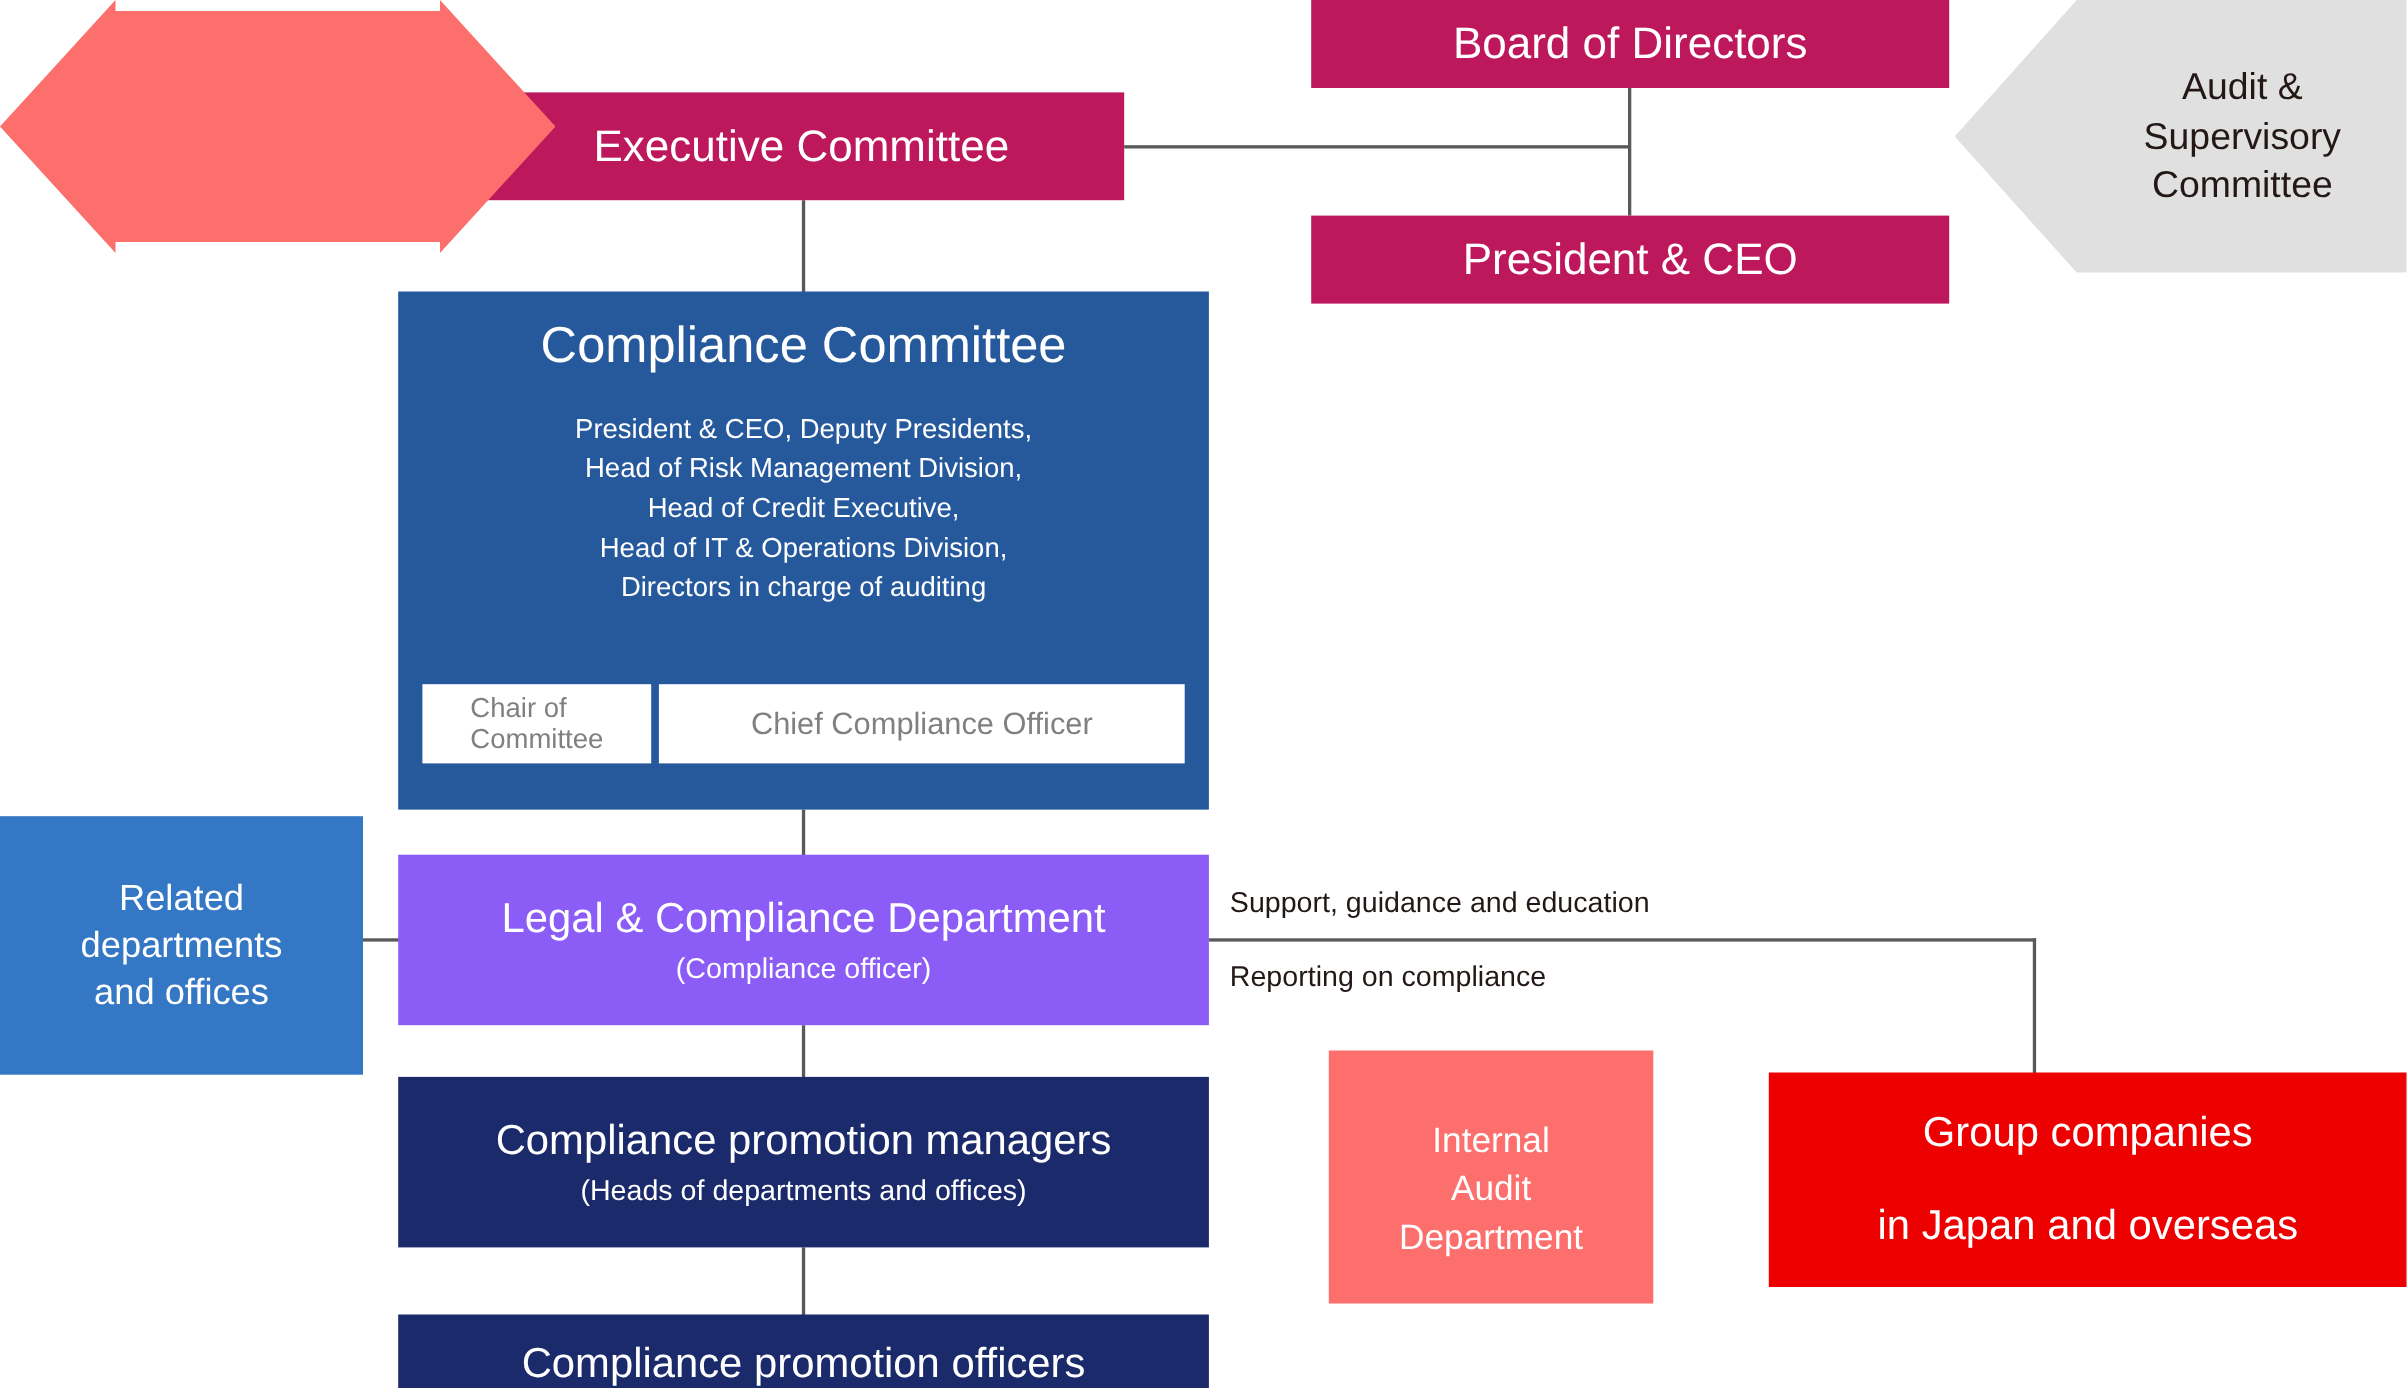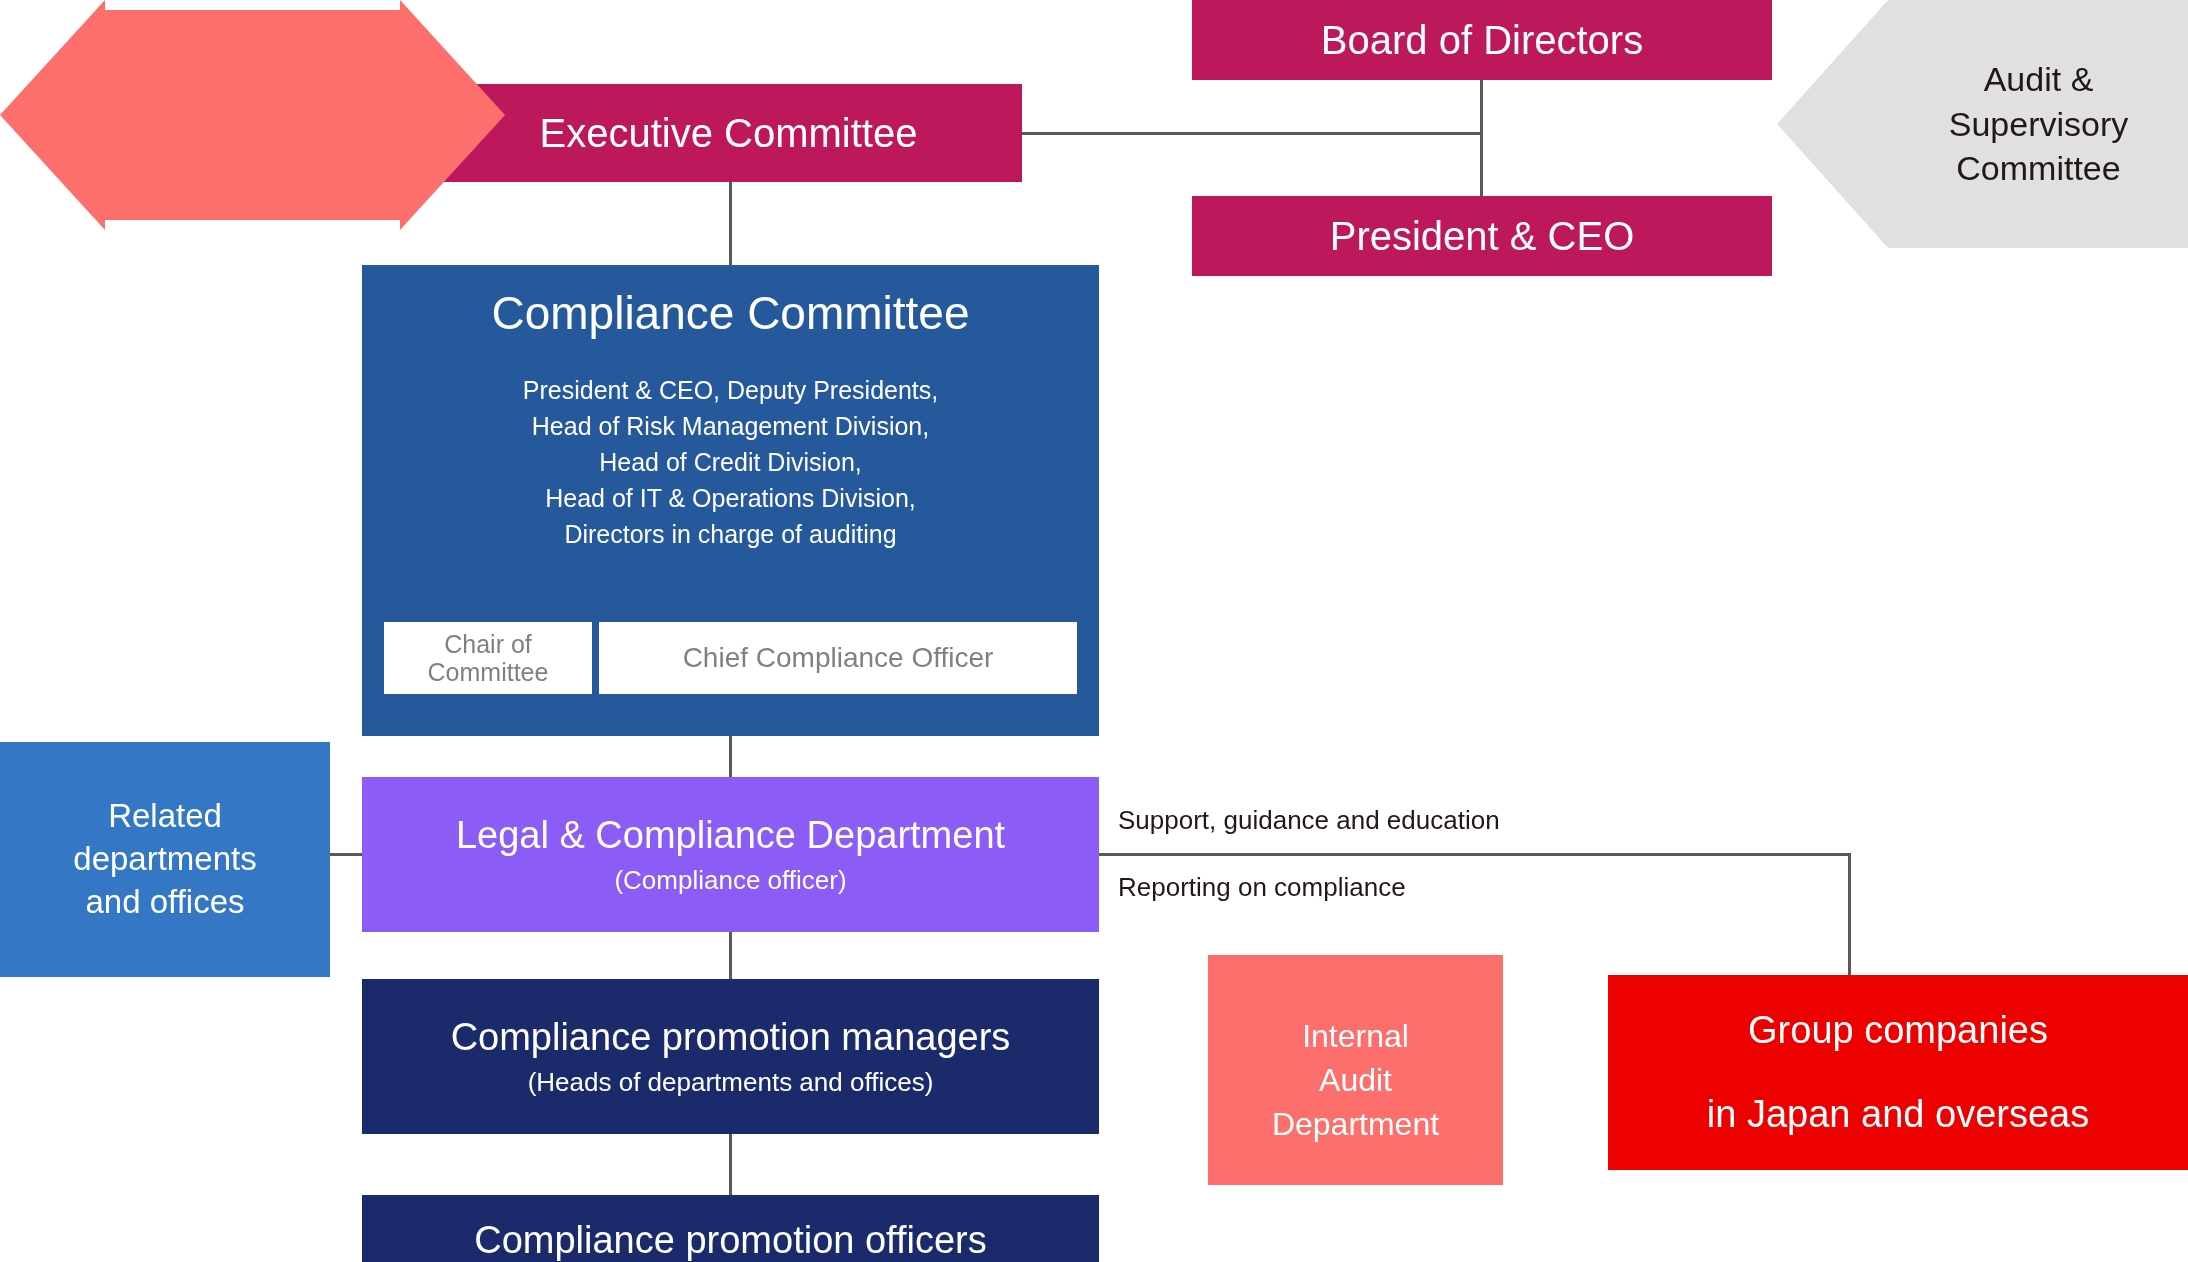--- a/index.html
+++ b/index.html
@@ -78,21 +78,21 @@
     display: flex;
     gap: 7px;
     width: 693px;
   }
   .cc-chip {
     background: #ffffff;
     color: #808080;
     display: flex;
     align-items: center;
     justify-content: center;
-    text-align: center;
+    text-align: left;
     box-sizing: border-box;
     height: 72px;
     line-height: 1.12;
   }
   #chair-of-committee { width: 208px; font-size: 25px; }
   #chief-compliance-officer { flex: 1; font-size: 28px; }
 
   
   #related-departments {
     left: 0px; top: 742px; width: 330px; height: 235px;
@@ -207,21 +207,21 @@
     <span>Audit &amp;</span>
     <span>Supervisory</span>
     <span>Committee</span>
   </div>
 
   <div class="node" id="compliance-committee">
     <div class="cc-title">Compliance Committee</div>
     <div class="cc-members">
       <div>President &amp; CEO, Deputy Presidents,</div>
       <div>Head of Risk Management Division,</div>
-      <div>Head of Credit Division,</div>
+      <div>Head of Credit Executive,</div>
       <div>Head of IT &amp; Operations Division,</div>
       <div>Directors in charge of auditing</div>
     </div>
     <div class="cc-chip-row">
       <div class="cc-chip" id="chair-of-committee">
         <span>
           <span>Chair of</span><br>
           <span>Committee</span>
         </span>
       </div>

